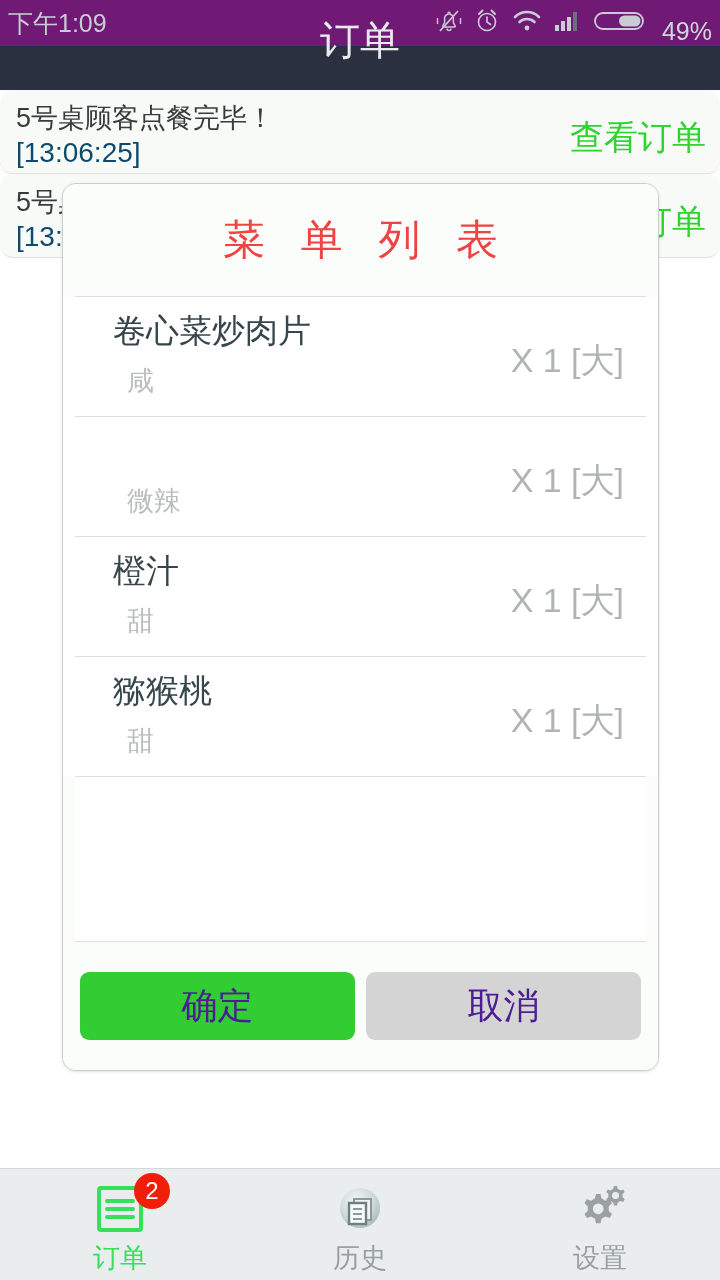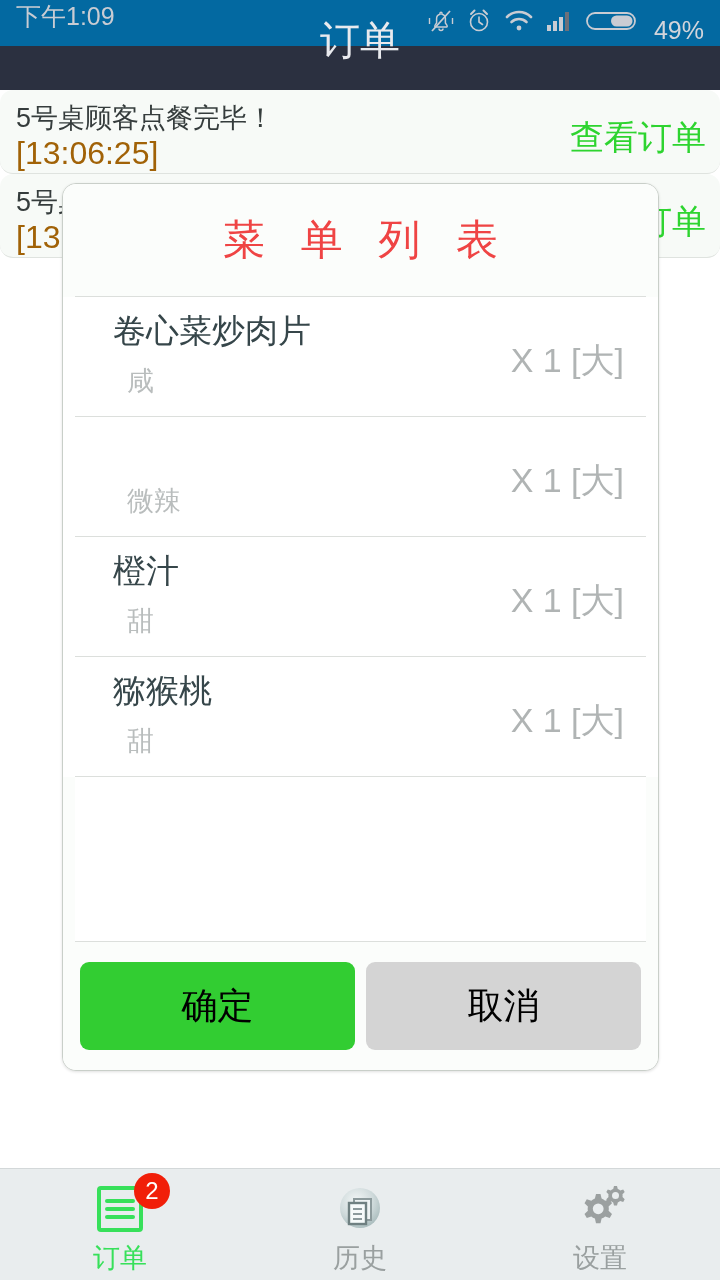--- a/index.html
+++ b/index.html
@@ -12,23 +12,23 @@
   #screen {
     position: relative;
     width: 720px; height: 1280px;
     background: #ffffff;
   }
 
   
   #status-bar {
     position: absolute; top: 0; left: 0;
     width: 720px; height: 46px;
-    background: #0369a1;
-    display: flex; align-items: flex-start;
-    padding: 0 16px;
+    background: #701a75;
+    display: flex; align-items: center;
+    padding: 0 8px;
     z-index: 5;
   }
   #status-time {
     color: #c9ccd3;
     font-size: 25px;
     letter-spacing: 0px;
   }
   #status-icons {
     margin-left: auto;
     display: flex; align-items: center; gap: 12px;
@@ -73,22 +73,22 @@
     border-bottom: 1px solid #dfe3df;
     padding: 10px 16px 0 16px;
     border-radius: 13px;
   }
   .order-msg {
     font-size: 27px;
     color: #353c3c;
     line-height: 36px;
   }
   .order-time {
-    font-size: 32px;
-    color: #a16207;
+    font-size: 28px;
+    color: #0c4a6e;
     line-height: 34px;
   }
   .order-action {
     position: absolute;
     right: 14px;
     top: 26px;
     font-size: 34px;
     color: #2ed430;
     line-height: 42px;
   }
@@ -160,27 +160,27 @@
   }
   #dialog-buttons {
     height: 128px;
     background: #fbfdfb;
     display: flex;
     align-items: center;
     padding: 0 17px;
     gap: 11px;
   }
   .dlg-btn {
-    height: 88px;
+    height: 68px;
     flex: 1 1 50%;
     border: none;
     border-radius: 9px;
     font-size: 36px;
     font-family: "Liberation Sans", "DejaVu Sans", sans-serif;
-    color: #000000;
+    color: #4c1d95;
     cursor: pointer;
   }
   #btn-confirm { background: #32cd32; }
   #btn-cancel  { background: #d4d4d4; }
 
   
   #bottom-nav {
     position: absolute;
     left: 0; bottom: 0;
     width: 720px; height: 112px;

